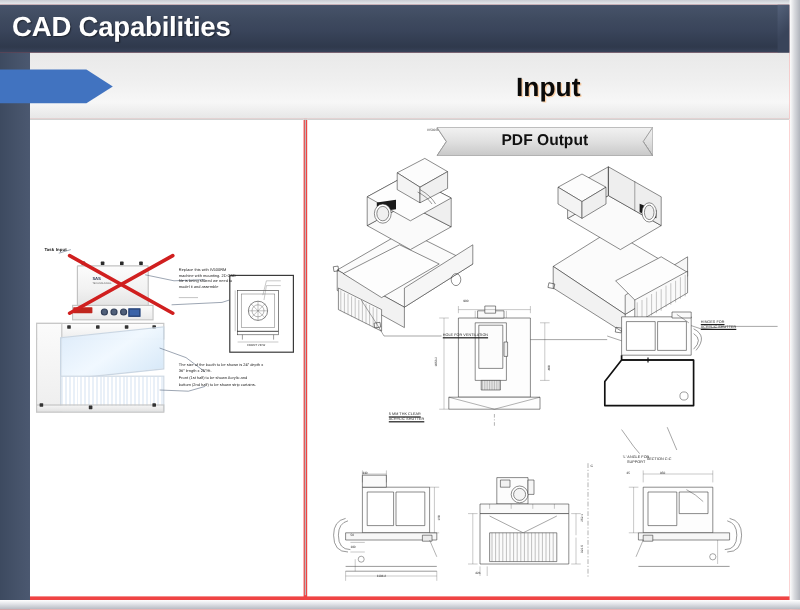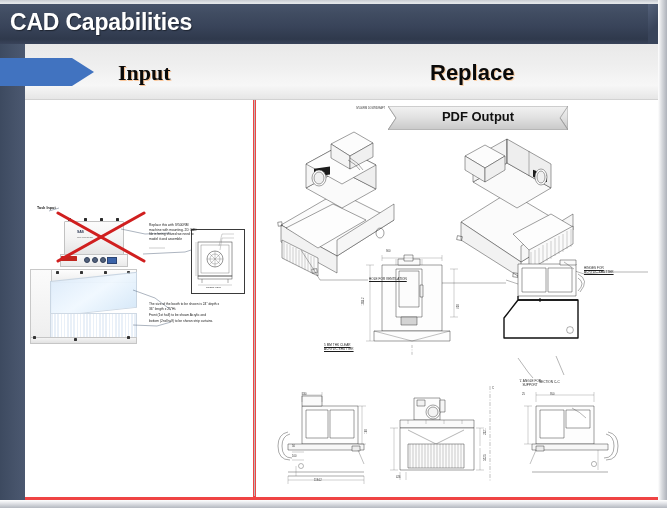--- a/index.html
+++ b/index.html
@@ -129,21 +129,21 @@
     left: 256px; top: 99px;
     width: 402px; height: 397px;
     background: #ffffff;
     border-top: 1px solid #d2d2d2;
     overflow: hidden;
   }
 
   
   #pdf-tab {
     position: absolute;
-    left: 388px; top: 106px;
+    left: 364px; top: 106px;
     width: 180px; height: 24px;
     z-index: 8;
   }
   #pdf-tab .tab-label {
     position: absolute;
     left: 0; top: 3px;
     width: 180px;
     text-align: center;
     font-size: 13px;
     font-weight: bold;
@@ -252,22 +252,21 @@
   </div>
 
   <div id="sidebar-strip"></div>
 
   <div id="banner"></div>
 
   <svg id="arrow-shape" viewBox="0 0 95 32">
     <polygon points="0,2 72,2 94,16 72,30 0,30" fill="#4173c0"></polygon>
   </svg>
 
-  <div class="lbl-input">Input</div>
-  <div class="lbl-output">Replace</div>
+  <div class="lbl-output">Input</div>
 
   <div id="panel-input">
 
     <div class="booth-wrap" style="left:5px; top:117px;">
 
       <div class="top-knob" style="left:38px;"></div>
       <div class="top-knob" style="left:54px;"></div>
       <div class="top-knob" style="left:70px;"></div>
       <div class="top-knob" style="left:86px;"></div>
 

